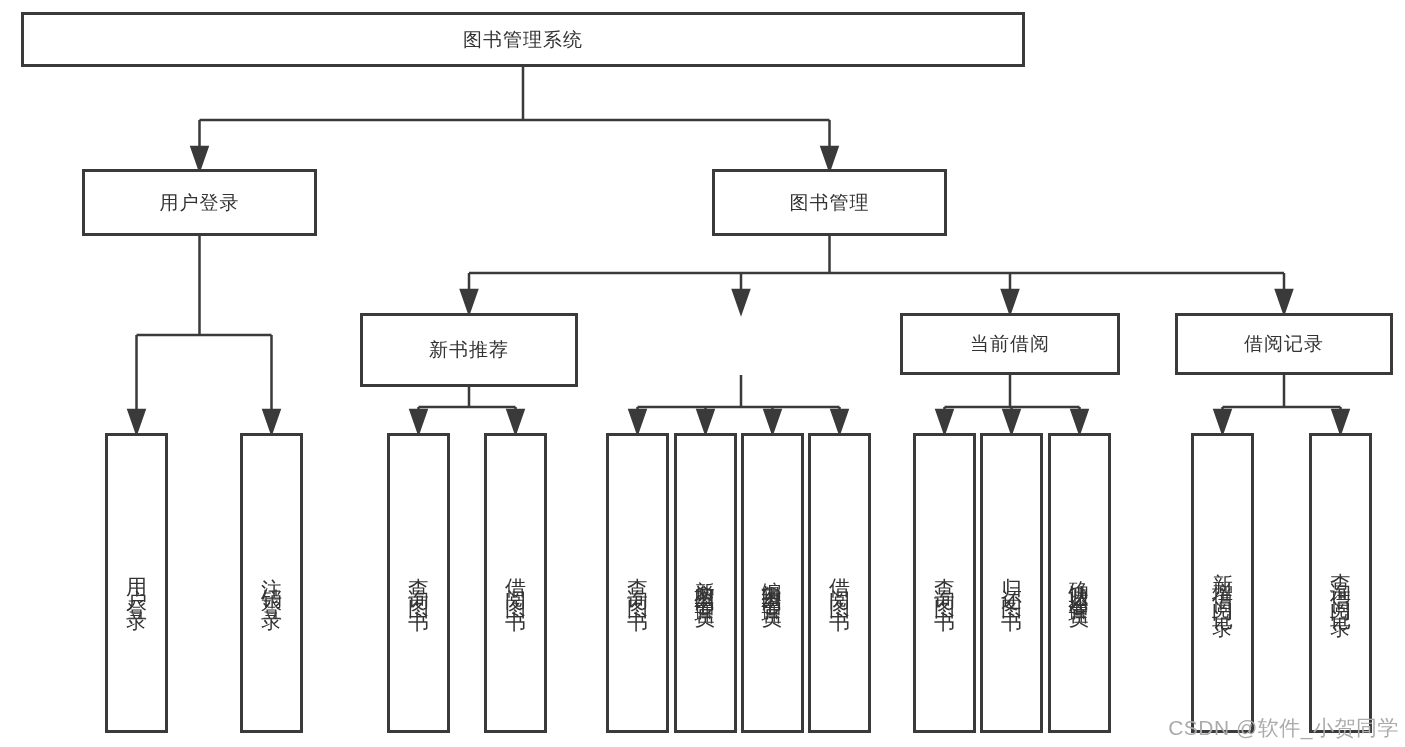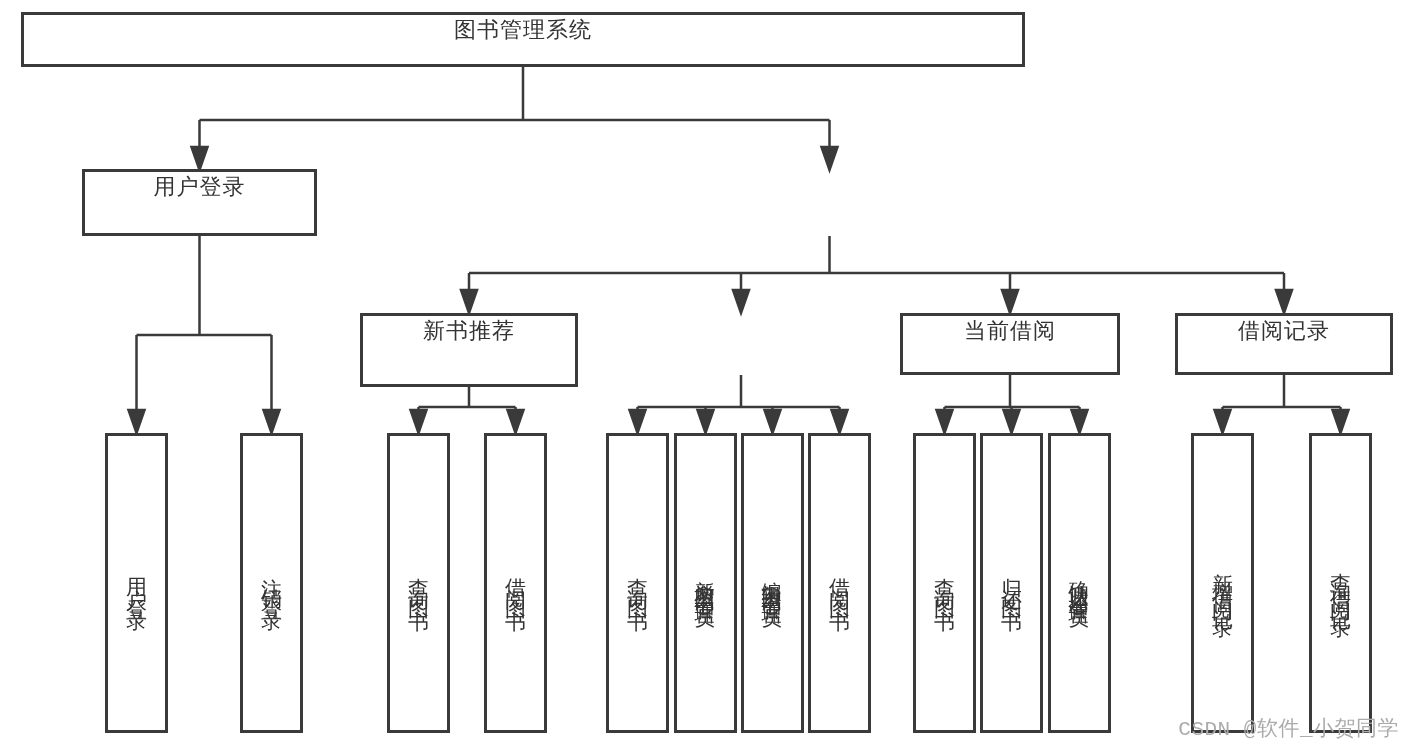--- a/index.html
+++ b/index.html
@@ -3,35 +3,35 @@
 <meta charset="utf-8">
 <style>
   html,body{margin:0;padding:0;background:#ffffff;}
   #canvas{
     position:relative;width:1405px;height:747px;background:#ffffff;
     font-family:"Liberation Sans", sans-serif;color:#333333;overflow:hidden;
   }
   #wires{position:absolute;left:0;top:0;width:1405px;height:747px;pointer-events:none;}
   .hbox{
     position:absolute;box-sizing:border-box;border:3px solid #3a3a3a;background:#ffffff;
-    display:flex;justify-content:center;
-    font-size:22px;letter-spacing:1px;color:#333333;
+    display:flex;align-items:center;justify-content:center;
+    font-size:19px;letter-spacing:1px;color:#333333;
   }
   .vbox{
     position:absolute;box-sizing:border-box;border:3px solid #3a3a3a;background:#ffffff;
     width:63px;height:300px;
     display:flex;align-items:center;justify-content:center;
     writing-mode:vertical-rl;text-orientation:mixed;
     font-size:21px;letter-spacing:11px;color:#333333;
   }
   .vbox.len6{letter-spacing:9px;}
   .vbox.len10{letter-spacing:4px;font-size:20px;}
   #watermark{
     position:absolute;right:6px;top:714px;font-size:21px;color:#ababab;
-    letter-spacing:0.5px;white-space:nowrap;font-family:Liberation Mono, monospace;
+    letter-spacing:0.5px;white-space:nowrap;
   }
 </style>
 </head>
 <body>
 
 <div id="canvas">
 
   <svg id="wires" viewBox="0 0 1405 747">
     <g stroke="#3a3a3a" stroke-width="2.5" fill="#3a3a3a">
       <path fill="none" d="M523 67 V120 M199.5 120 H829.5 M199.5 120 V150 M829.5 120 V150"></path>
@@ -74,20 +74,23 @@
       <polygon points="1332.5,410 1348.5,410 1340.5,433"></polygon>
     </g>
   </svg>
 
   <div class="hbox" style="left:21px;top:12px;width:1004px;height:55px">
     <span>图书管理系统</span>
   </div>
 
   <div class="hbox" style="left:82px;top:169px;width:235px;height:67px">
     <span>用户登录</span>
+  </div>
+  <div class="hbox" style="left:712px;top:169px;width:235px;height:67px">
+    <span>图书管理</span>
   </div>
 
   <div class="hbox" style="left:360px;top:313px;width:218px;height:74px">
     <span>新书推荐</span>
   </div>
   <div class="hbox" style="left:900px;top:313px;width:220px;height:62px">
     <span>当前借阅</span>
   </div>
   <div class="hbox" style="left:1175px;top:313px;width:218px;height:62px">
     <span>借阅记录</span>

